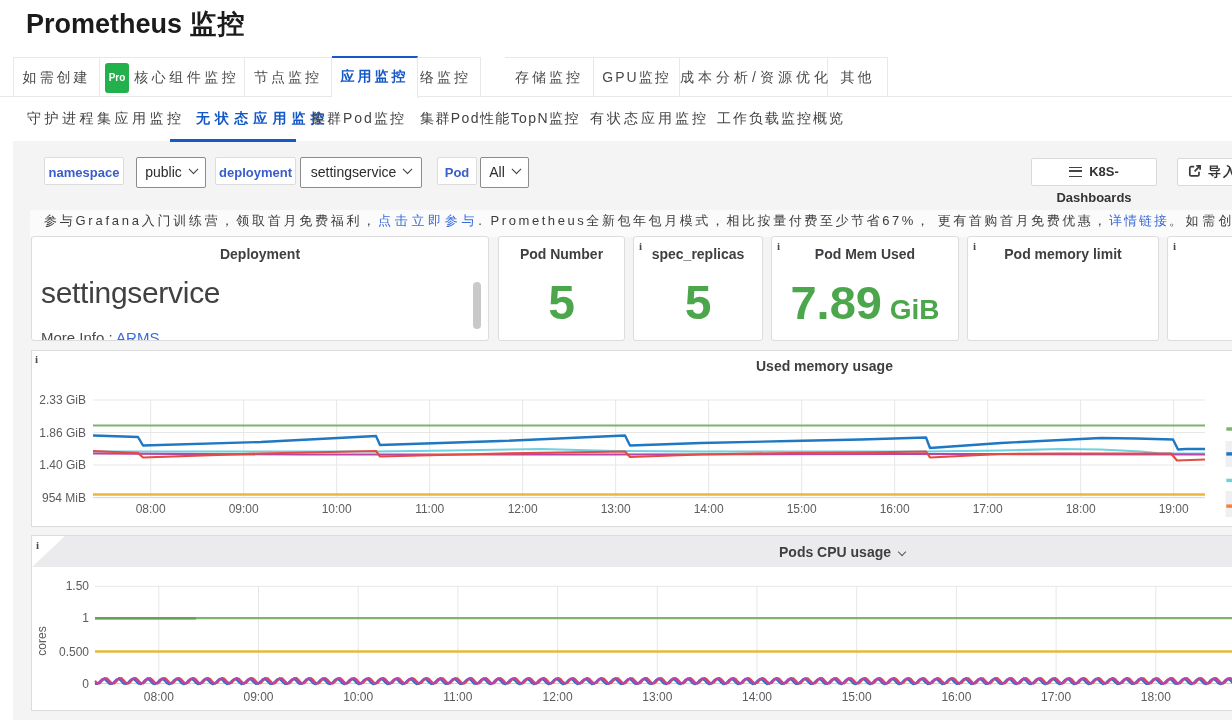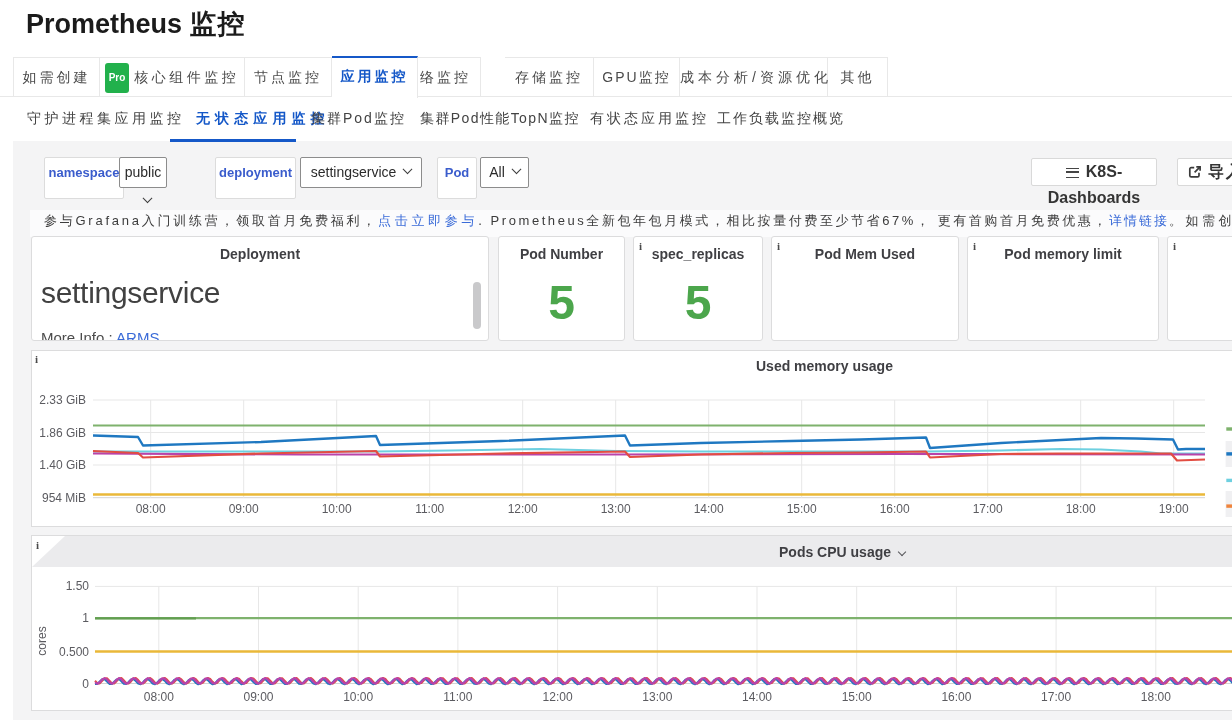--- a/index.html
+++ b/index.html
@@ -16,28 +16,28 @@
 .pro{display:inline-block;background:#22b14c;color:#fff;font-size:10px;font-weight:bold;
   border-radius:3px;padding:8px 4px;height:30px;line-height:14px;vertical-align:1px;margin-right:5px}
 
 .t2{position:absolute;top:110px;font-size:14px;color:#434343;white-space:nowrap}
 .t2.act{color:#1558c8;font-weight:bold}
 .t2.act span{letter-spacing:5.1px}
 .t2line{left:170px;top:139px;width:126px;height:2.5px;background:#1558c8;z-index:2}
 
 .gray{left:13px;top:141px;width:1219px;height:579px;background:#f4f4f5}
 
-.lbl{position:absolute;top:157px;height:42px;background:#fff;border:1px solid #dcdcdc;
+.lbl{position:absolute;top:157px;height:28px;background:#fff;border:1px solid #dcdcdc;
   border-radius:2px;color:#3a5ccc;font-size:13px;font-weight:bold;text-align:center;line-height:29px}
 .sel{position:absolute;top:157px;height:31px;background:#fff;border:1px solid #8c8c8c;
   border-radius:2px;color:#2b2b2b;font-size:14px;text-align:center;line-height:29px}
 .chev{display:inline-block;margin-left:8px;width:7px;height:7px;border-right:1.6px solid #3c3c3c;
   border-bottom:1.6px solid #3c3c3c;transform:rotate(45deg) translate(-3px,-3px)}
 .btn{position:absolute;top:158px;height:28px;background:#fff;border:1px solid #d9d9d9;
-  border-radius:2px;color:#343434;font-size:16px;font-weight:bold;text-align:center;line-height:26px}
+  border-radius:2px;color:#343434;font-size:13px;font-weight:bold;text-align:center;line-height:26px}
 
 .notice{left:44px;top:212px;font-size:13px;color:#3c3c3c;white-space:nowrap}
 .notice a{color:#3a6bd8;text-decoration:none}
 
 .panel{position:absolute;background:#fff;border:1px solid #dcdcdd;border-radius:3px}
 .ptitle{position:absolute;width:100%;top:9px;text-align:center;font-size:14px;font-weight:bold;color:#3f3f43;white-space:nowrap}
 .big{position:absolute;width:100%;text-align:center;color:#4ca64c;font-weight:bold}
 .info{position:absolute;left:5px;top:3px;font-size:11px;font-weight:bold;color:#4a4a4a;font-family:"Liberation Serif",serif}
 .ls2{letter-spacing:2px}.ls3{letter-spacing:3px}.ls35{letter-spacing:3.5px}
 .ls4{letter-spacing:4px}.ls51{letter-spacing:5.1px}
@@ -65,21 +65,21 @@
 <div class="abs t2 act" style="left:196px"><span class="ls51">无状态应用监控</span></div>
 <div class="abs t2 ls2" style="left:311px">集群Pod监控</div>
 <div class="abs t2" style="left:420px"><span style="letter-spacing:1.4px">集群Pod性能TopN监控</span></div>
 <div class="abs t2 ls3" style="left:590px">有状态应用监控</div>
 <div class="abs t2 ls2" style="left:717px">工作负载监控概览</div>
 <div class="abs t2line"></div>
 
 <div class="abs gray"></div>
 
 <div class="abs lbl" style="left:44px;width:80px">namespace</div>
-<div class="abs sel" style="left:119px;width:48px">public<span class="chev"></span></div>
+<div class="abs sel" style="left:136px;width:70px">public<span class="chev"></span></div>
 <div class="abs lbl" style="left:215px;width:81px">deployment</div>
 <div class="abs sel" style="left:300px;width:122px">settingservice<span class="chev"></span></div>
 <div class="abs lbl" style="left:437px;width:40px">Pod</div>
 <div class="abs sel" style="left:480px;width:49px">All<span class="chev"></span></div>
 <div class="abs btn" style="left:1031px;width:126px"><span class="hamb"></span>K8S-Dashboards</div>
 <div class="abs btn" style="left:1177px;width:120px;text-align:left;padding-left:10px"><svg style="vertical-align:-2px;margin-right:6px" width="14" height="14" viewBox="0 0 14 14">
       <path d="M6.2 2.6H3.2c-.8 0-1.4.6-1.4 1.4v6.4c0 .8.6 1.4 1.4 1.4h6.4c.8 0 1.4-.6 1.4-1.4V7.8" fill="none" stroke="#3a3a3a" stroke-width="1.7"></path>
       <path d="M8.3 1.9h3.8v3.8" fill="none" stroke="#3a3a3a" stroke-width="1.7"></path>
       <path d="M6.6 7.4l5.2-5.2" fill="none" stroke="#3a3a3a" stroke-width="1.7"></path>
     </svg><span class="ls2">导入</span>(</div>
@@ -98,20 +98,21 @@
   <div class="big" style="top:42px;font-size:48px;line-height:1">5</div>
 </div>
 <div class="panel" style="left:633px;top:236px;width:130px;height:105px">
   <div class="info">i</div>
   <div class="ptitle">spec_replicas</div>
   <div class="big" style="top:42px;font-size:48px;line-height:1">5</div>
 </div>
 <div class="panel" style="left:771px;top:236px;width:188px;height:105px">
   <div class="info">i</div>
   <div class="ptitle">Pod Mem Used</div>
+  <div class="big" style="top:42px;font-size:47px;line-height:1">7.89<span style="font-size:28px"> GiB</span></div>
 </div>
 <div class="panel" style="left:967px;top:236px;width:192px;height:105px">
   <div class="info">i</div>
   <div class="ptitle">Pod memory limit</div>
 </div>
 <div class="panel" style="left:1167px;top:236px;width:120px;height:105px">
   <div class="info">i</div>
 </div>
 
 <div class="panel" style="left:31px;top:350px;width:1300px;height:177px;border-radius:0">

